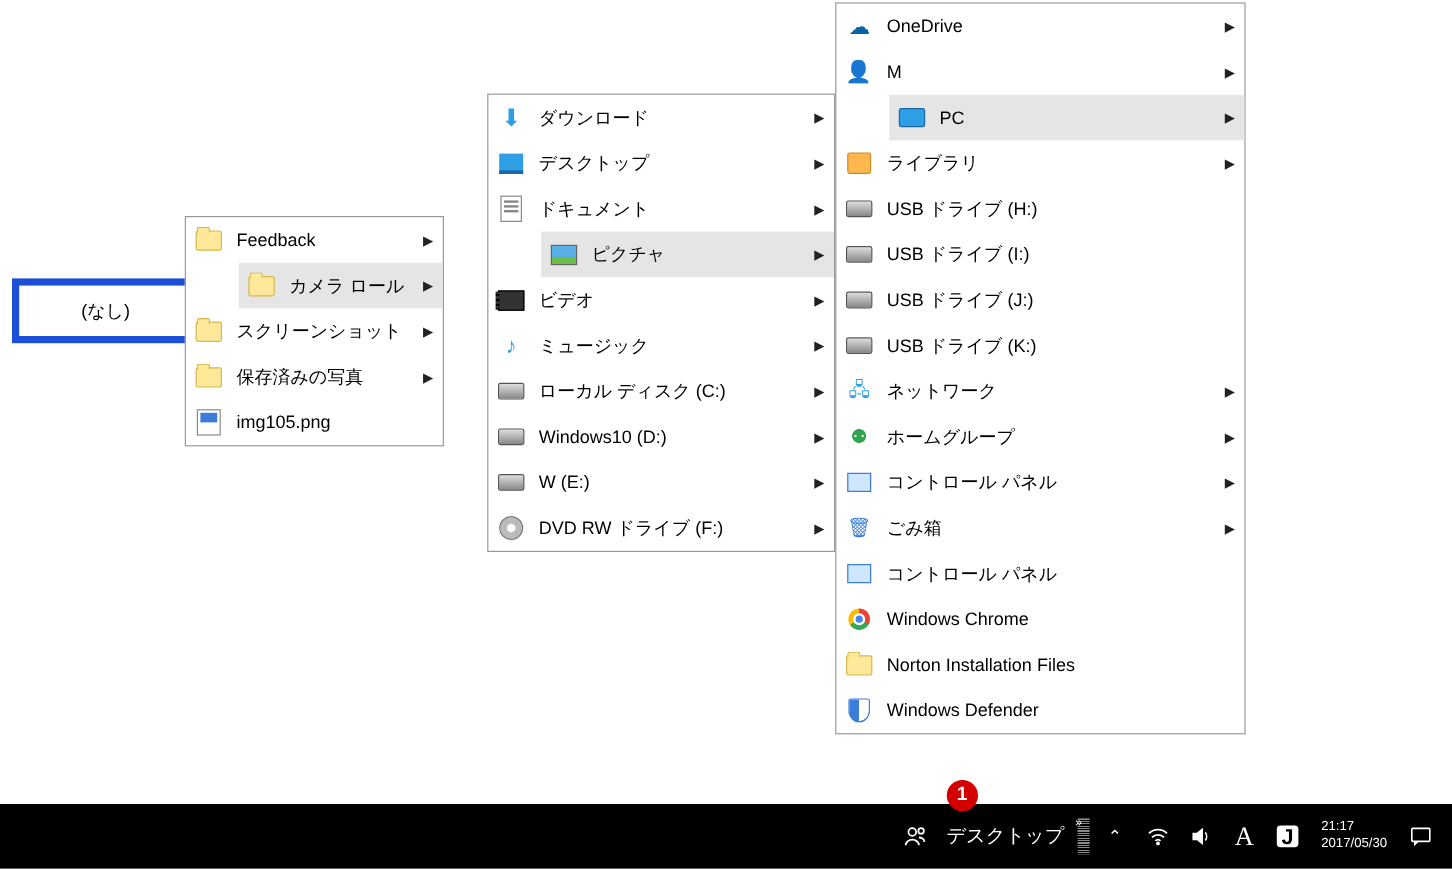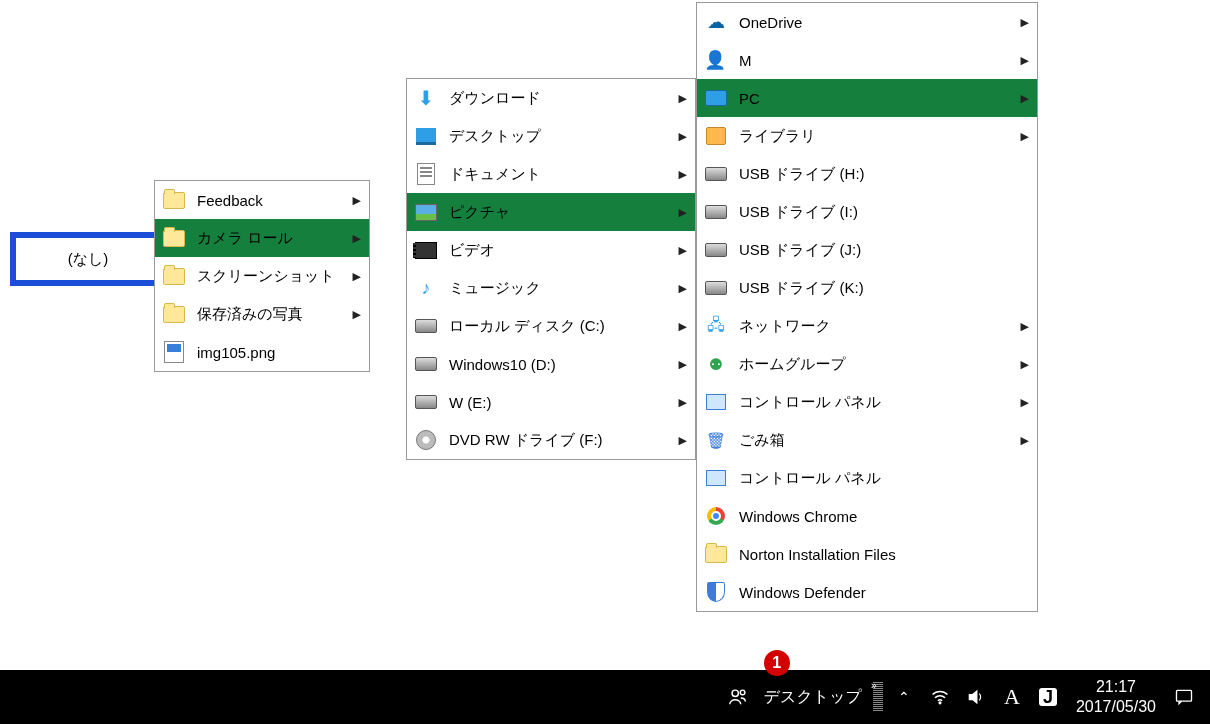--- a/index.html
+++ b/index.html
@@ -21,21 +21,22 @@
   }
   .menu-item {
     display: flex;
     align-items: center;
     height: 38px;
     padding: 0 8px 0 8px;
     white-space: nowrap;
     position: relative;
   }
   .menu-item.highlight {
-    background: #15803d;
+    background: #e5e5e5;
+    margin-left: 44px;
   }
   .menu-item .ico {
     width: 22px;
     height: 22px;
     margin-right: 12px;
     flex: 0 0 22px;
     display: flex;
     align-items: center;
     justify-content: center;
   }
@@ -82,22 +83,21 @@
     font-size: 18px;
   }
   .taskbar .tb-text {
     padding: 0 8px;
     display: flex;
     align-items: center;
     height: 54px;
     font-size: 16px;
   }
   .taskbar .clock {
-    text-align: center;
-    font-size: 16px;
+    font-size: 11px;
     line-height: 1.25;
     padding: 0 10px;
   }
   .badge {
     position: absolute;
     top: -20px;
     left: 8px;
     width: 26px;
     height: 26px;
     border-radius: 50%;

